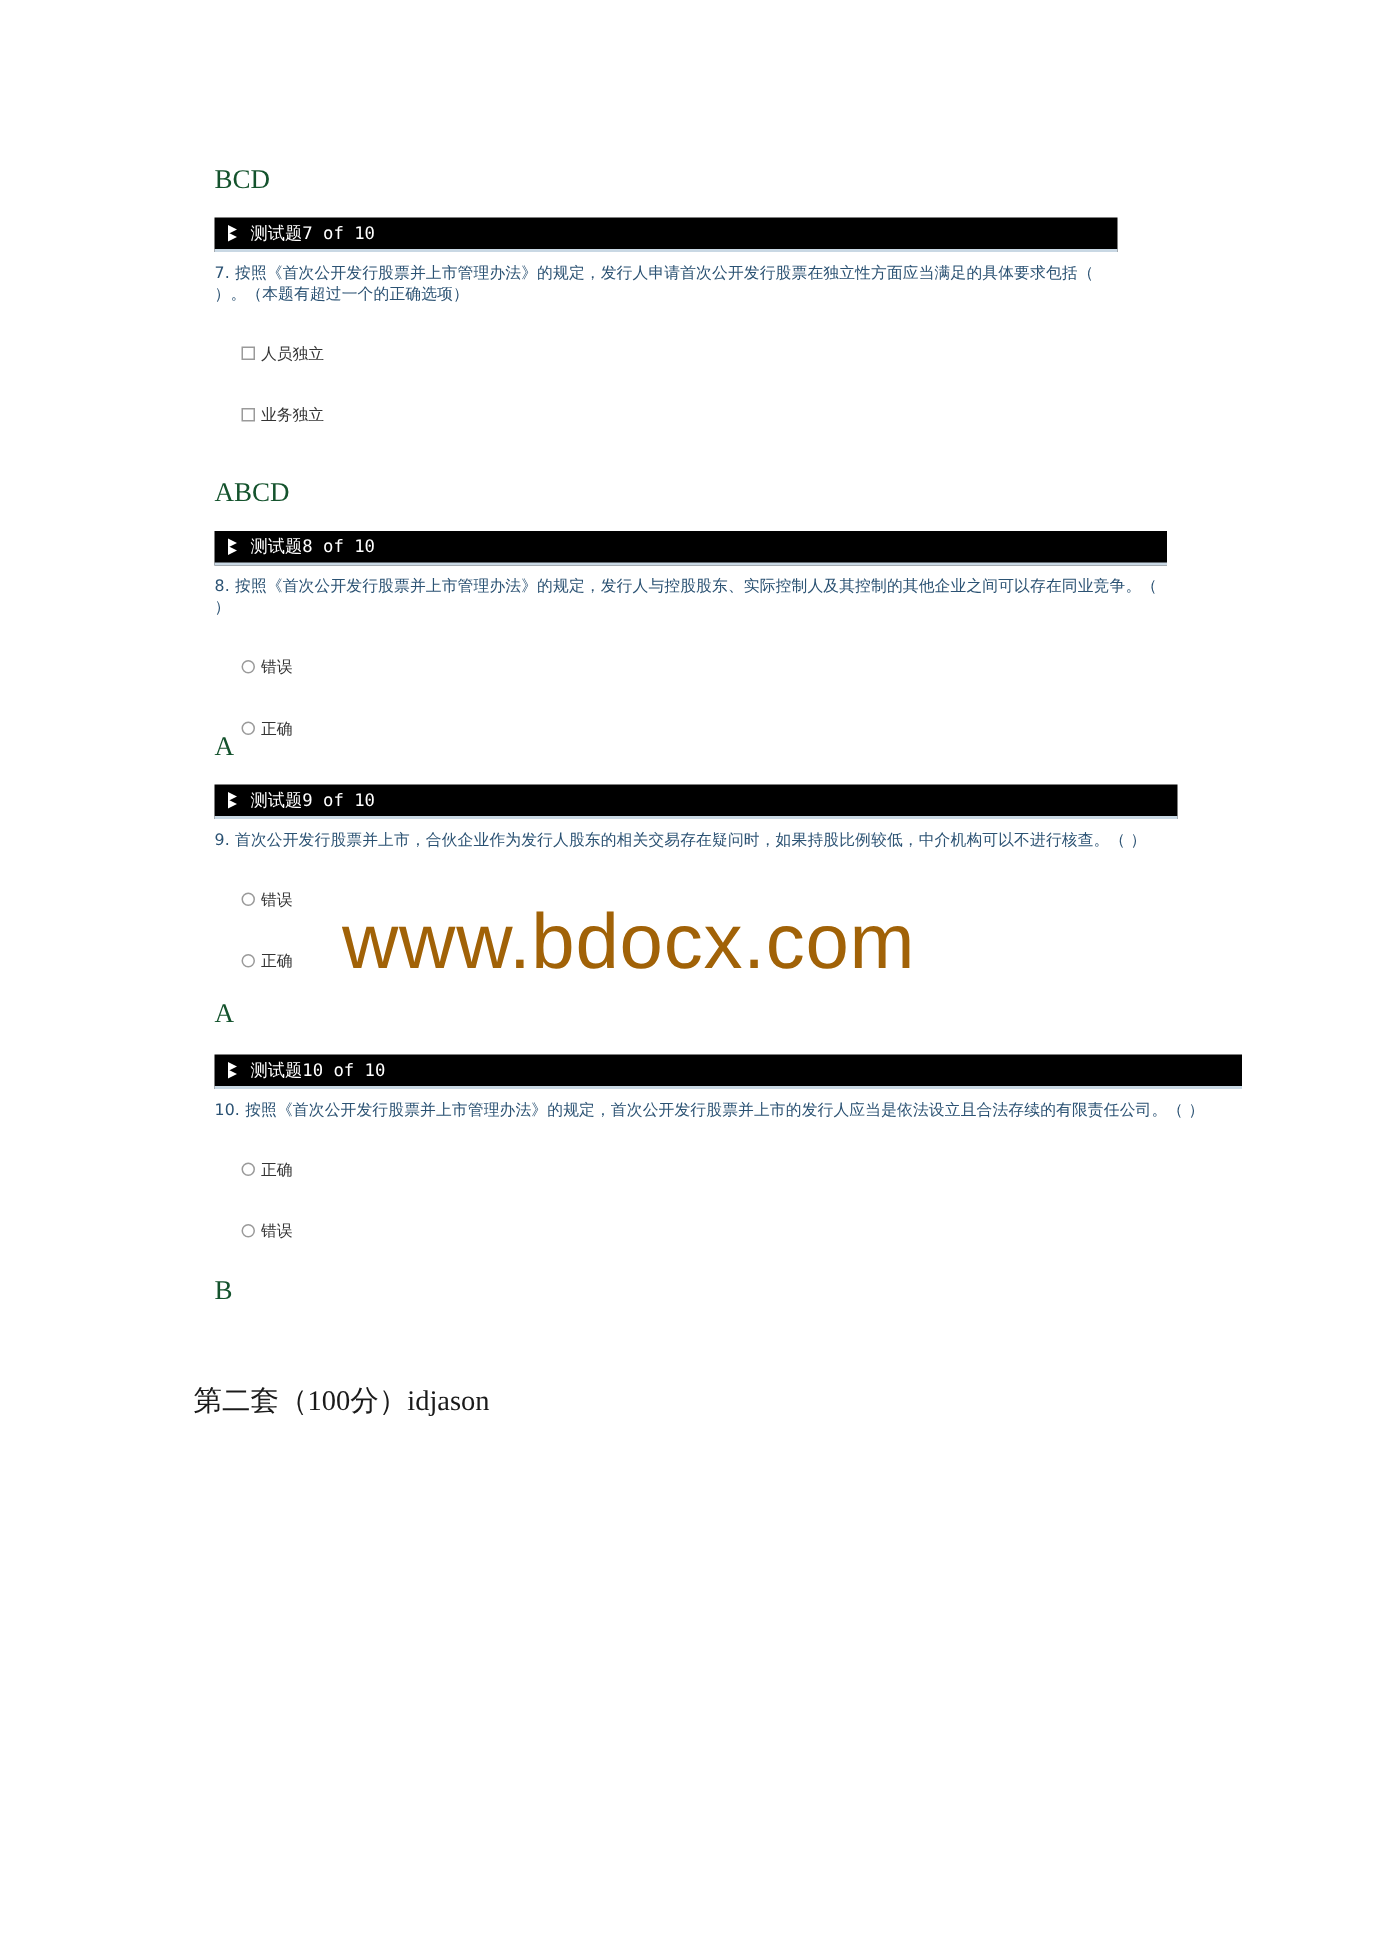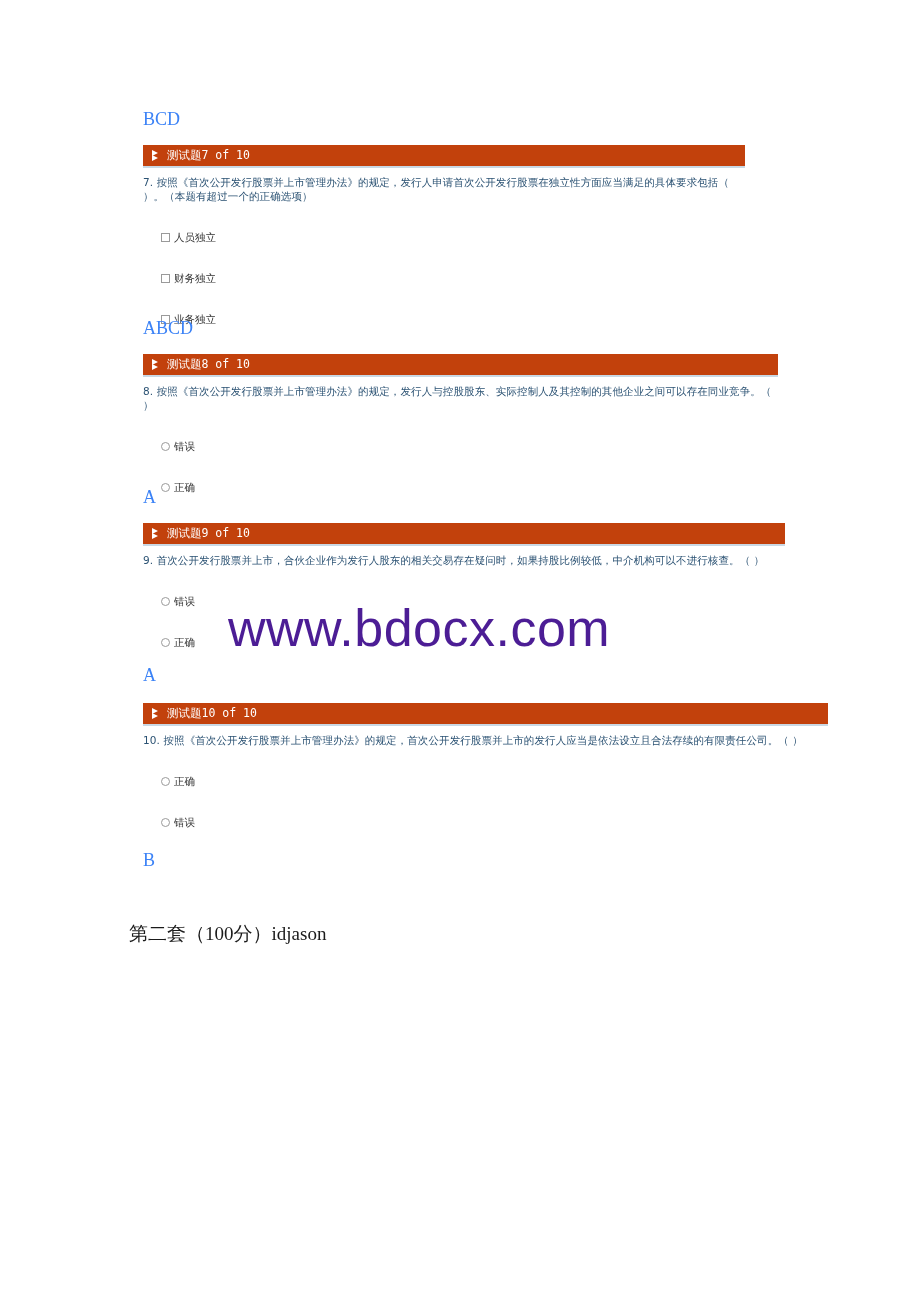--- a/index.html
+++ b/index.html
@@ -22,60 +22,60 @@
     background: #fff;
   }
 
   
   .watermark {
     position: absolute;
     left: 228px;
     top: 598px;
     font-family: "Liberation Sans", sans-serif;
     font-size: 52px;
-    color: #4c1d95;
+    color: #a16207;
     letter-spacing: 0.5px;
     white-space: nowrap;
     z-index: 0;
     user-select: none;
   }
 
   .content {
     position: relative;
     z-index: 2;
   }
 
   
   .answer-line {
     position: absolute;
     left: 143px;
     font-family: "Liberation Serif", serif;
     font-size: 18px;
-    color: #3b82f6;
+    color: #14532d;
     line-height: 1;
     white-space: nowrap;
   }
 
   .bottom-title {
     position: absolute;
     left: 129px;
     font-family: "Liberation Serif", serif;
     font-size: 19px;
     color: #1a1a1a;
     white-space: nowrap;
   }
 
   
   .qblock {
     position: absolute;
     left: 143px;
   }
 
   .qheader {
-    background: #c2410c;
+    background: #000000;
     color: #ffffff;
     height: 23px;
     box-sizing: border-box;
     padding: 0 0 0 9px;
     display: flex;
     align-items: center;
     font-family: "DejaVu Sans Mono", monospace;
     font-size: 11.5px;
     letter-spacing: 0px;
     border-bottom: 2px solid #c9d8e4;
@@ -123,25 +123,25 @@
     line-height: 14px;
     letter-spacing: 0.1px;
   }
 
   .options {
     margin-top: 7px;
   }
 
   .option {
     display: flex;
-    align-items: center;
+    align-items: flex-start;
     height: 13px;
     margin-bottom: 13px;
     padding-left: 18px;
-    font-family: Liberation Serif, serif;
+    font-family: Liberation Mono, monospace;
     font-size: 10.5px;
     color: #333333;
     margin-top: 28px;
   }
 
   .box-cb {
     width: 9px;
     height: 9px;
     border: 1px solid #9a9a9a;
     background: #fff;
@@ -181,24 +181,20 @@
         <span class="htext">测试题7 of 10</span>
       </div>
       <div class="qtext">7. 按照《首次公开发行股票并上市管理办法》的规定，发行人申请首次公开发行股票在独立性方面应当满足的具体要求包括（    ）。（本题有超过一个的正确选项）</div>
       <div class="options">
         <div class="option">
           <span class="box-cb"></span>
           <span class="opt-label">人员独立</span>
         </div>
         <div class="option">
           <span class="box-cb"></span>
-          <span class="opt-label">财务独立</span>
-        </div>
-        <div class="option">
-          <span class="box-cb"></span>
           <span class="opt-label">业务独立</span>
         </div>
       </div>
     </div>
 
     <div class="answer-line" style="top:319px;">ABCD</div>
 
     <div class="qblock" style="top:354px; width:635px;">
       <div class="qheader">
         <span class="bullet"></span>

